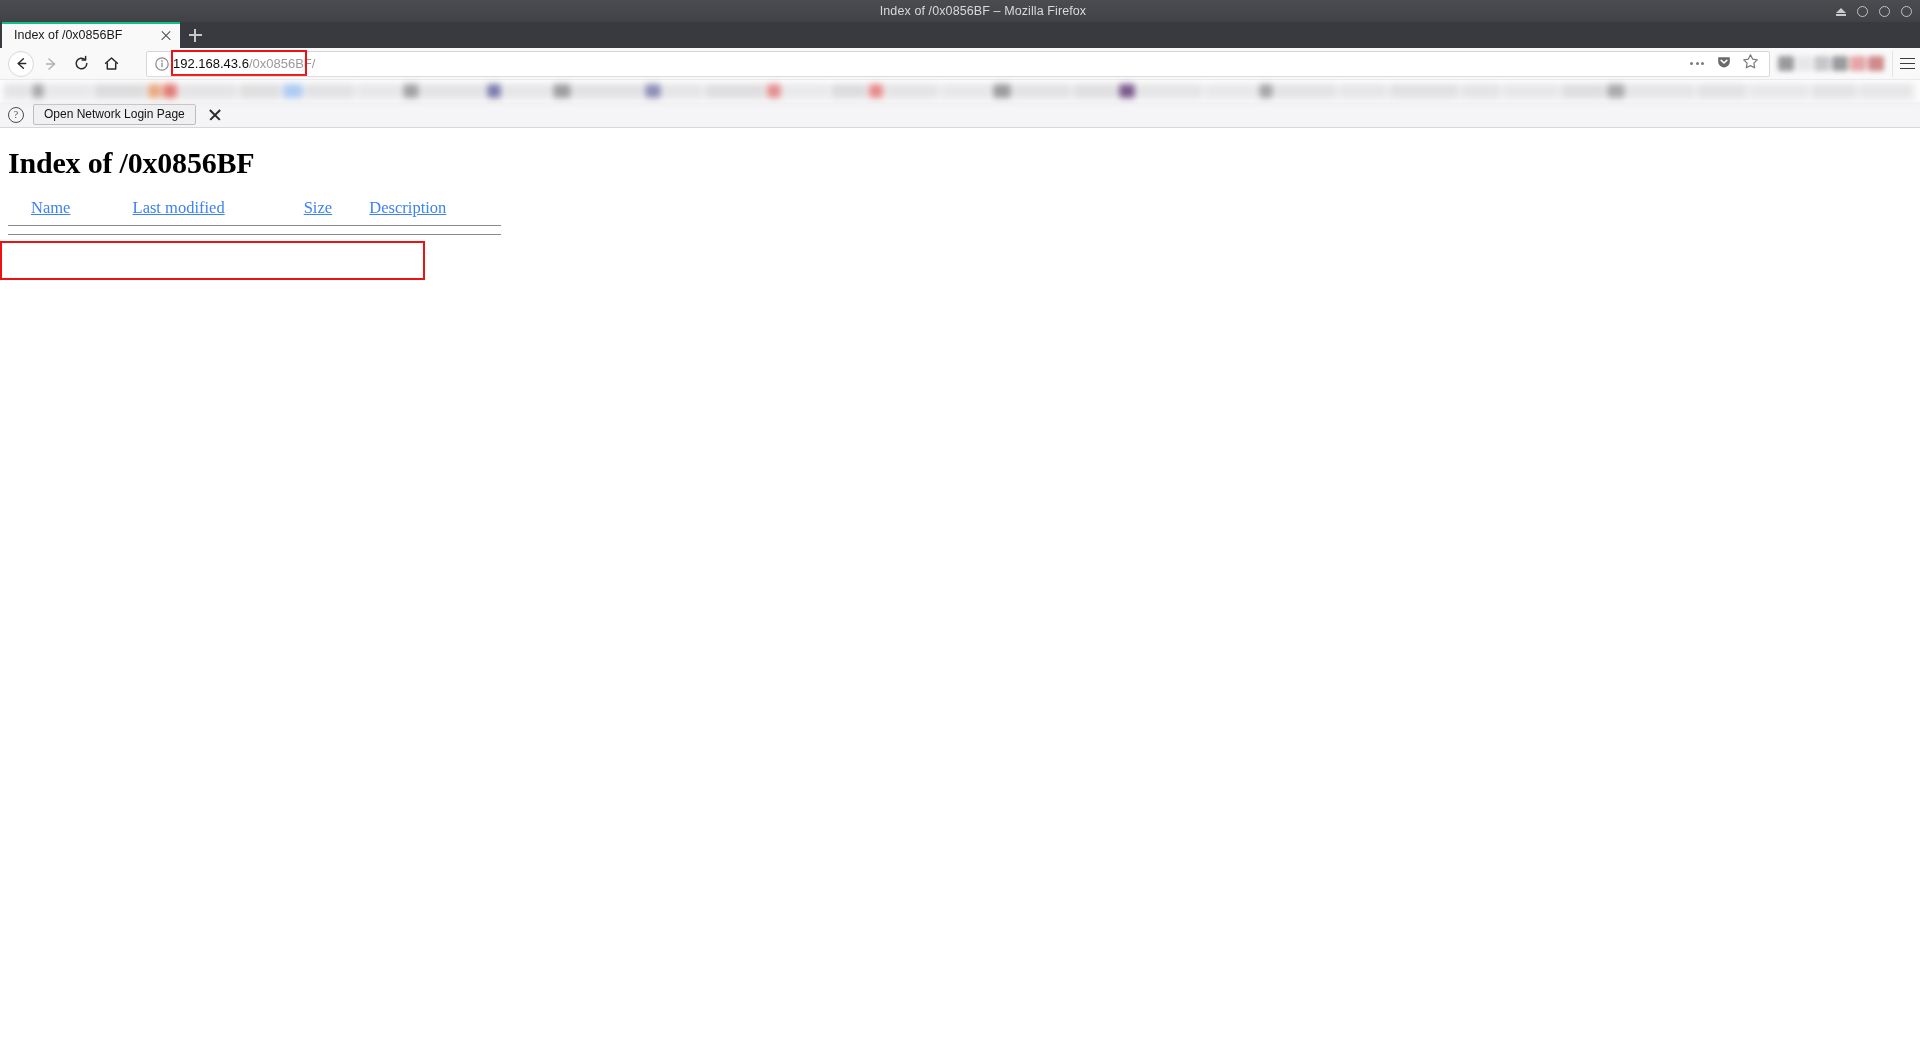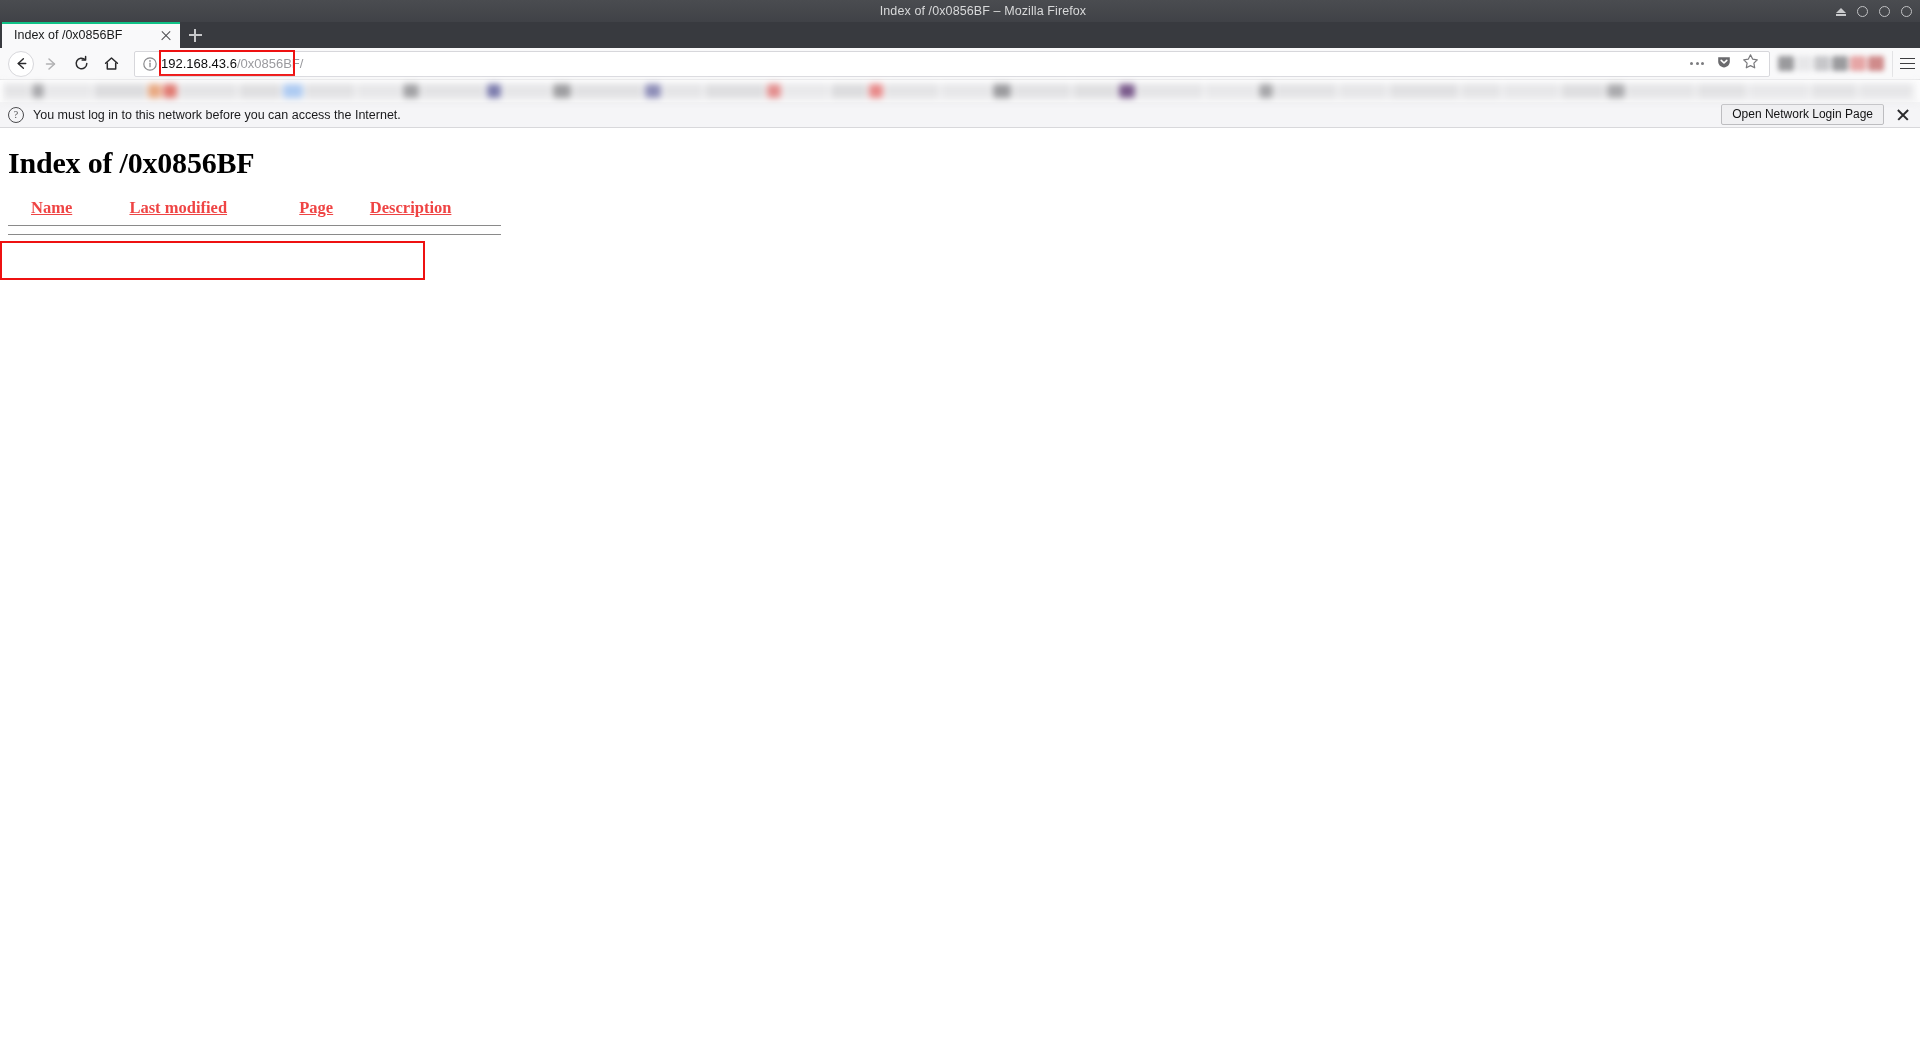--- a/index.html
+++ b/index.html
@@ -133,21 +133,21 @@
     border: 1px solid #d7d7db;
     background: #fff;
     display: flex; align-items: center; justify-content: center;
   }
 
   
   .urlwrap {
     flex: 1;
     display: flex;
     align-items: flex-start;
-    margin: 0 8px 0 8px;
+    margin: 0 8px 0 20px;
     height: 26px;
     position: relative;
   }
   .urlbar {
     flex: 1;
     height: 26px;
     background: #fff;
     border: 1px solid #d7d7db;
     border-radius: 2px;
     display: flex;
@@ -282,23 +282,23 @@
     border-collapse: collapse;
     font-family: "Liberation Serif", serif;
     font-size: 16.5px;
   }
   table.index th {
     font-weight: normal;
     text-align: left;
     padding: 0 0 3px 0;
   }
   table.index th a {
-    color: #ef4444;
+    color: #3b82f6;
     text-decoration: underline;
-    font-weight: bold;
+    font-weight: normal;
   }
   table.index td { padding: 1px 0; vertical-align: middle; white-space: nowrap; }
   .col-icon  { width: 23px; }
   .col-name  { padding-right: 20px !important; }
   .col-mod   { text-align: right; padding-right: 8px !important; }
   .col-size  { text-align: right; padding-right: 10px !important; }
   .col-desc  { text-align: left; margin-top: 36px; }
   .hrrow td { padding: 0 !important; }
   .hrline {
     border-top: 1px solid #8a8a8a;
@@ -501,40 +501,39 @@
   <span class="bm" style="width:18px;background:#aaaaad"></span>
   <span class="bm" style="width:68px;background:#e5e5e7"></span>
   <span class="bm" style="width:50px;background:#e2e2e4"></span>
   <span class="bm" style="width:60px;background:#e8e8ea"></span>
   <span class="bm" style="width:46px;background:#e3e3e5"></span>
   <span class="bm" style="width:54px;background:#e6e6e8"></span>
 </div>
 
 <div class="notifbar">
   <span class="notif-icon">?</span>
-  <span class="notif-text">You must log in to this network before you can access the Internet.</span>
   <button class="notif-btn">Open Network Login Page</button>
   <span class="notif-close"></span>
 </div>
 
 <div class="page">
   <h1 class="page-title">Index of /0x0856BF</h1>
 
   <table class="index">
     <thead>
       <tr>
         <th class="col-icon"></th>
         <th class="col-name th-name">
           <a href="#">Name</a>
         </th>
         <th class="col-mod">
           <a href="#">Last modified</a>
         </th>
         <th class="col-size">
-          <a href="#">Page</a>
+          <a href="#">Size</a>
         </th>
         <th class="col-desc">
           <a href="#">Description</a>
         </th>
       </tr>
       <tr class="hrrow">
         <td colspan="5">
             <div class="hrline"></div>
           </td>
       </tr>

